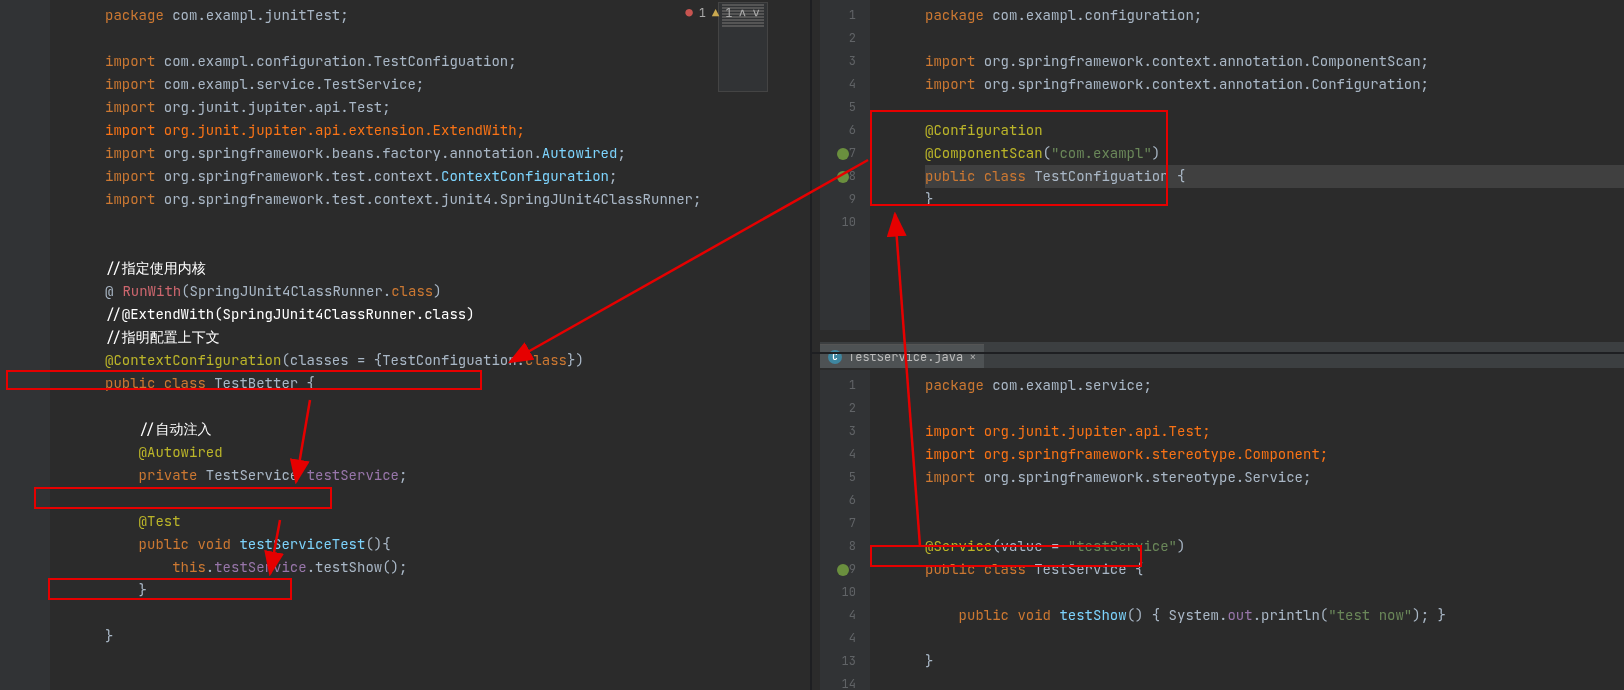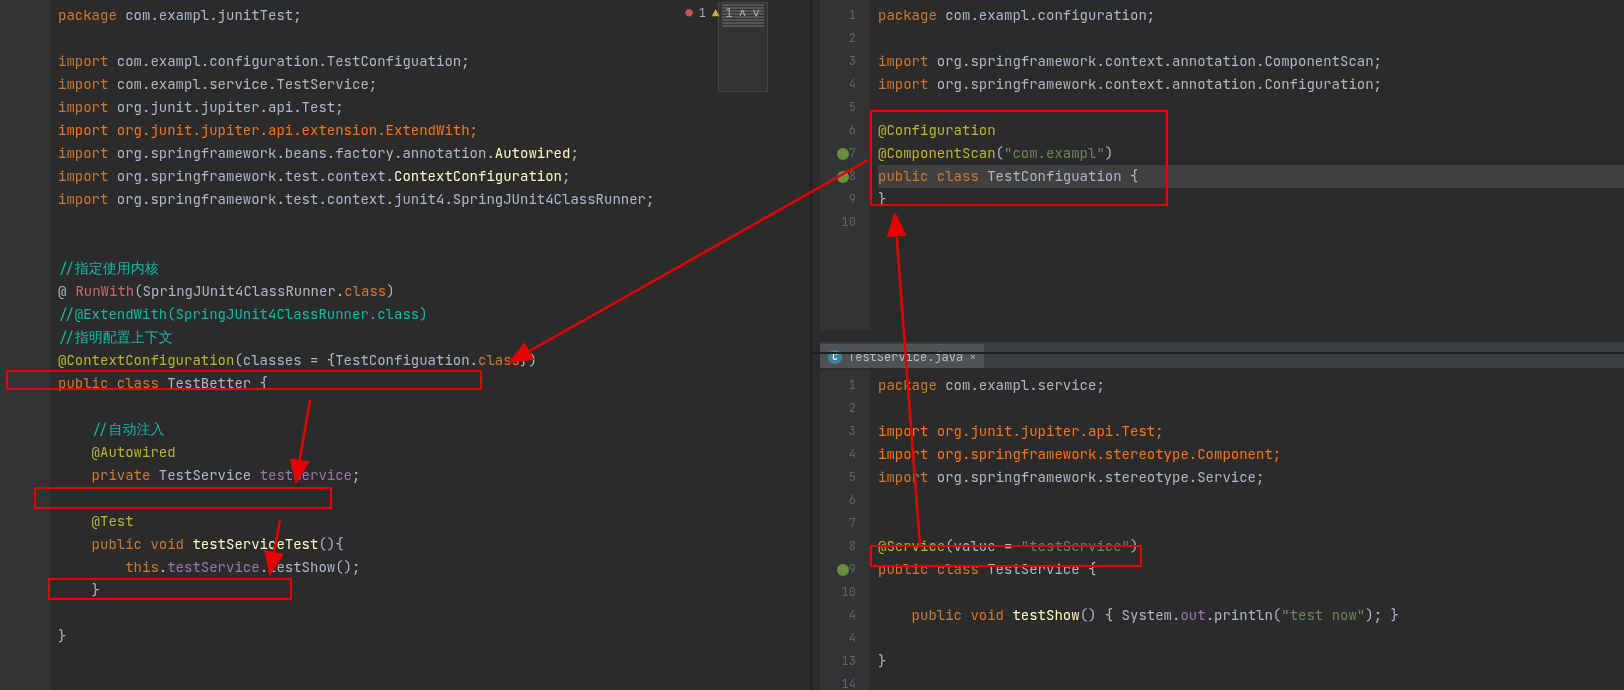--- a/index.html
+++ b/index.html
@@ -36,28 +36,28 @@
   }
   .code {
     position:absolute;
     left:50px; top:0;
     right:0;
     padding:4px 0 0 8px;
     line-height:23px;
     white-space:pre;
     font-size:14px;
   }
-  .line { height:23px; }
+  .line { height:23px;margin-left:47px; }
   .kw   { color:#cc7832; }       
   .str  { color:#6a8759; }       
   .ann  { color:#bbb529; }       
-  .cls2 { color:#fef9c3; }       
+  .cls2 { color:#7dd3fc; }       
   .pkg  { color:#a9b7c6; }
   .mut  { color:#f97316; }       
-  .cmt  { color:#14b8a6; }       
+  .cmt  { color:#ffffff; }       
   .fld  { color:#9876aa; }       
   .err  { color:#cc666e;padding-left:9px; }
   .white{ color:#a9b7c6; }
   .highlight-line {
     background:#404040;
     display:inline-block;
     width:100%;
   }
   
   .redbox {

